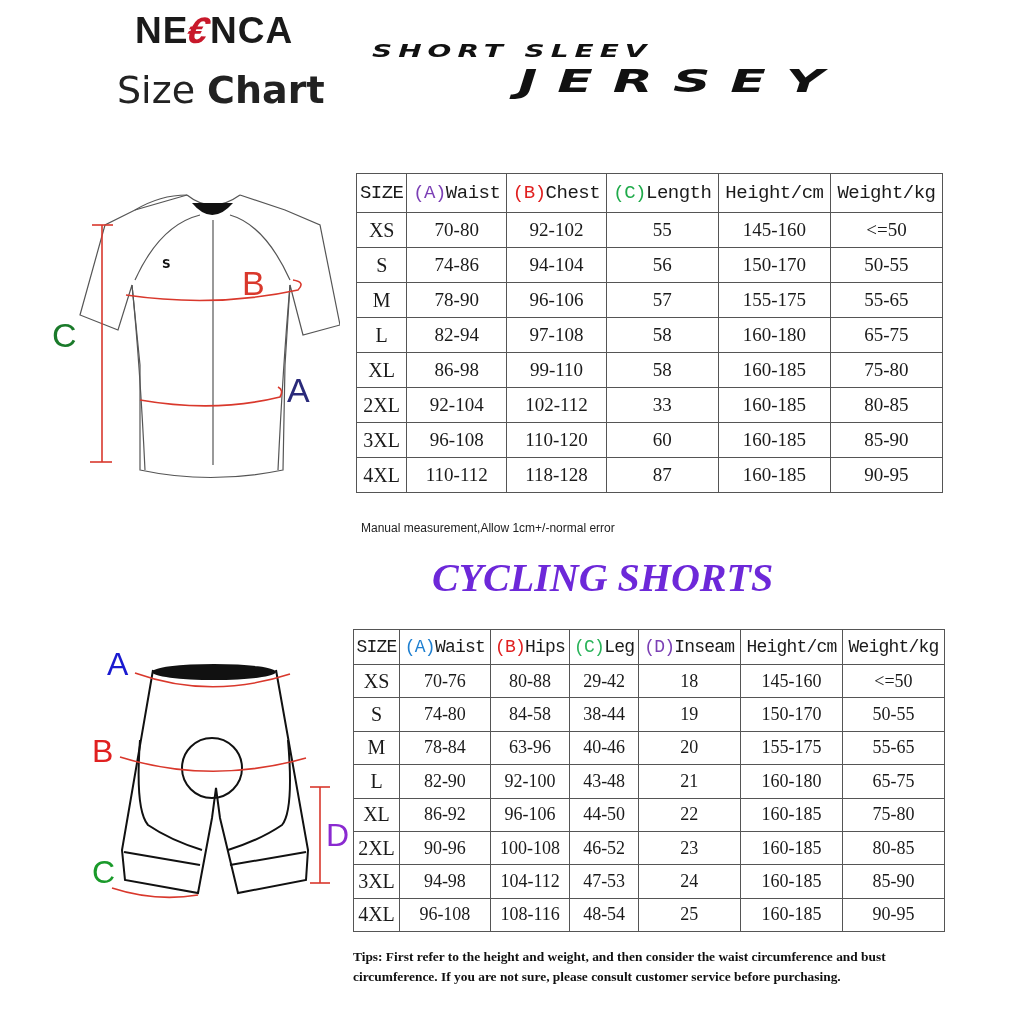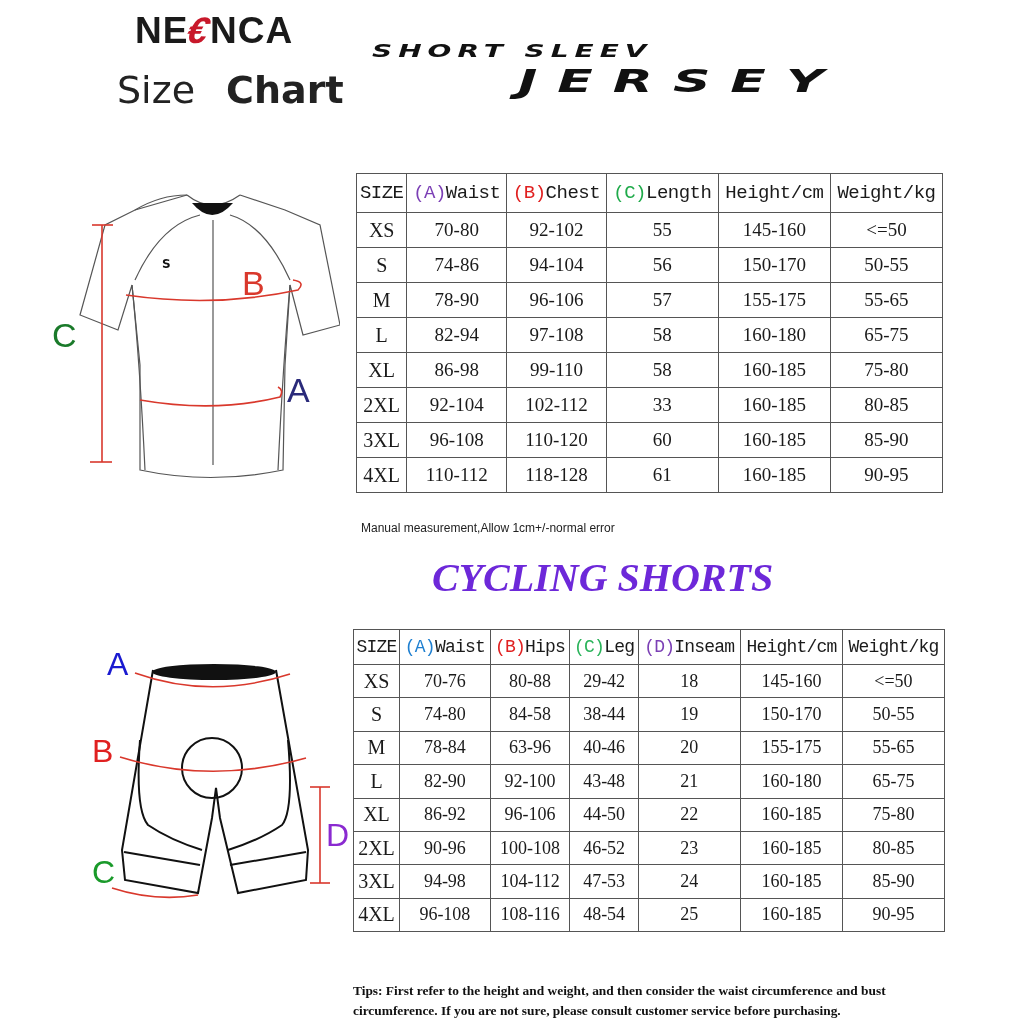--- a/index.html
+++ b/index.html
@@ -1,34 +1,34 @@
 <!DOCTYPE html>
 <html><head>
 <meta charset="utf-8">
 <style>
   html,body{margin:0;padding:0;background:#fff;}
   body{width:1024px;height:1024px;position:relative;overflow:hidden;font-family:"Liberation Sans",sans-serif;color:#111;}
   .abs{position:absolute;}
   .brand{left:135px;top:10px;font-size:37px;font-weight:bold;letter-spacing:1px;color:#1a1a1a;font-family:"Liberation Sans",sans-serif;}
   .brand .mark{color:#c8182a;display:inline-block;transform:skewX(-20deg);}
   .sizechart{left:117px;top:68px;font-size:38px;color:#222;font-family:"DejaVu Sans",sans-serif;}
-  .sizechart b{font-weight:bold;margin-left:19px;}
+  .sizechart b{font-weight:bold;}
   .title1{left:372px;top:40px;font-size:28px;font-weight:bold;font-style:italic;letter-spacing:6px;color:#111;transform:scaleY(0.65);transform-origin:left top;font-family:"DejaVu Sans",sans-serif;}
   .title2{left:518px;top:62px;font-size:52px;font-weight:bold;font-style:italic;letter-spacing:20px;color:#111;transform:scaleY(0.62);transform-origin:left top;font-family:"DejaVu Sans",sans-serif;}
   table.sz{position:absolute;border-collapse:collapse;font-family:"Liberation Serif",serif;color:#1a1a1a;}
   table.sz td, table.sz th{border:1px solid #555;text-align:center;padding:0;font-weight:normal;white-space:nowrap;}
   #t1{left:356px;top:173px;width:587px;font-size:19px;}
   #t1 th{height:38px;font-size:19px;font-family:"Liberation Mono",monospace;letter-spacing:-0.5px;}
   #t1 td{height:34px;}
   #t2{left:353px;top:629px;width:592px;font-size:18px;}
   #t2 th{height:34px;font-size:18px;font-family:"Liberation Mono",monospace;letter-spacing:-0.8px;}
   #t2 td{height:32.4px;}
   .note{left:361px;top:521px;font-size:12px;color:#222;}
   .shorts-title{left:432px;top:554px;font-size:40px;font-weight:bold;font-style:italic;font-family:"Liberation Serif",serif;color:#6d28d9;}
-  .tips{left:353px;top:981px;width:620px;font-size:13.4px;font-weight:bold;font-family:"Liberation Serif",serif;line-height:20px;color:#111;}
+  .tips{left:353px;top:947px;width:620px;font-size:13.4px;font-weight:bold;font-family:"Liberation Serif",serif;line-height:20px;color:#111;}
   .lbl{font-size:34px;font-family:"Liberation Sans",sans-serif;}
 </style>
 </head>
 <body>
 
 <div class="abs brand">
   <span>NE</span><span class="mark">€</span><span>NCA</span>
 </div>
 <div class="abs sizechart">
   <span>Size </span><b>Chart</b>
@@ -129,21 +129,21 @@
         <td>96-108</td>
         <td>110-120</td>
         <td>60</td>
         <td>160-185</td>
         <td>85-90</td>
       </tr>
       <tr>
         <td style="font-size: 20px;">4XL</td>
         <td>110-112</td>
         <td>118-128</td>
-        <td>61</td>
+        <td>87</td>
         <td>160-185</td>
         <td>90-95</td>
       </tr>
     </tbody>
 </table>
 
 <div class="abs note">Manual measurement,Allow 1cm+/-normal error</div>
 <div class="abs shorts-title">CYCLING SHORTS</div>
 
 <svg class="abs" style="left:80px;top:640px" width="280" height="260">

